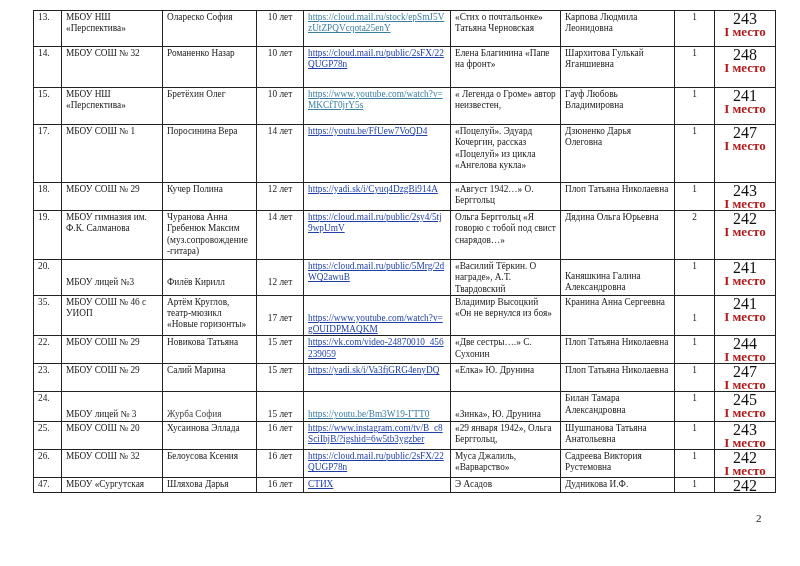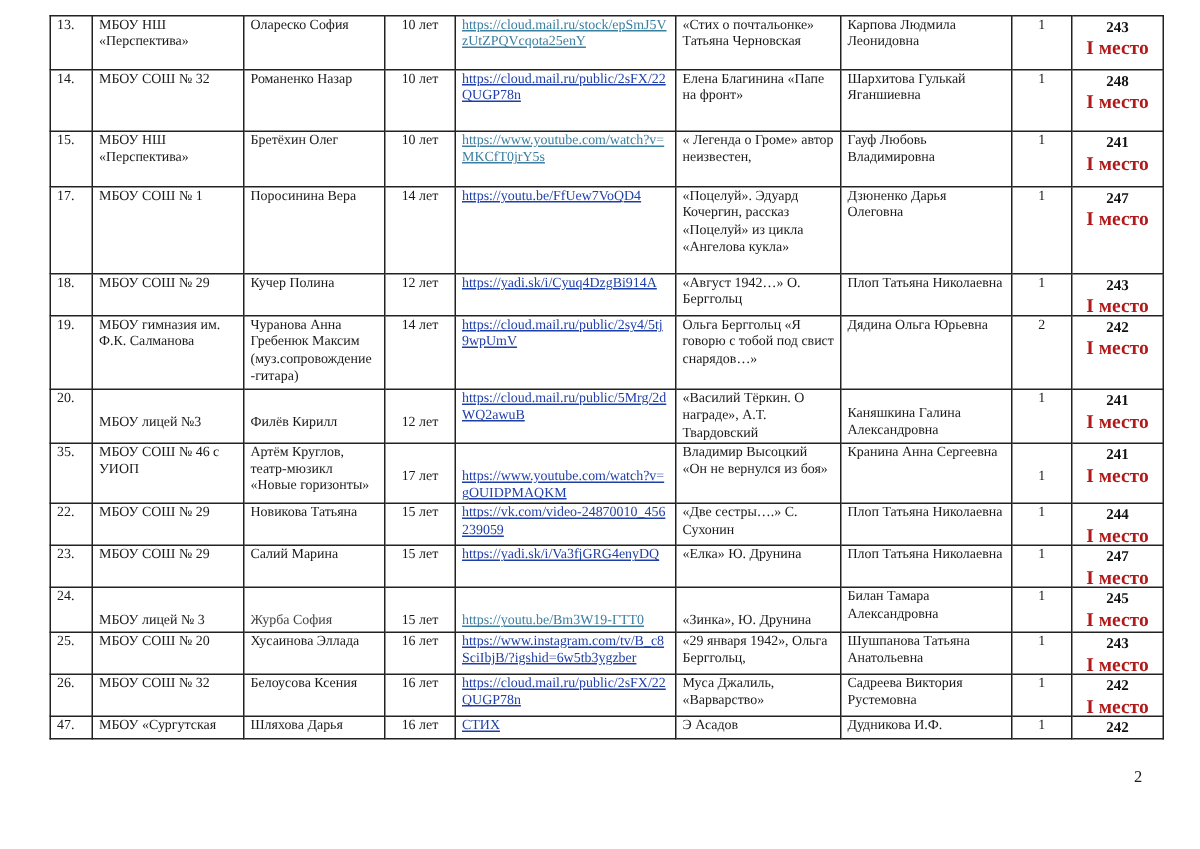--- a/index.html
+++ b/index.html
@@ -6,21 +6,21 @@
   body { width: 800px; height: 566px; position: relative; overflow: hidden;
          font-family: "Liberation Serif", "DejaVu Serif", serif; color: #1a1a1a; }
   table.results { position: absolute; left: 33px; top: 10px; border-collapse: collapse;
                   table-layout: fixed; width: 742px; }
   table.results td { border: 1px solid #222; vertical-align: top; font-size: 9.3px;
                      line-height: 11.3px; padding: 1px 4px 0 4px; overflow: hidden; }
   td.num { padding-left: 4px; margin-left: 24px; }
   td.age { text-align: center; padding-left: 2px; padding-right: 2px; }
   td.cnt { text-align: center; }
   td.score { text-align: center; padding-top: 0; }
-  .score-val { font-weight: bold; font-size: 10px; line-height: 13px; display: block; color: #111; }
+  .score-val { font-weight: normal; font-size: 16px; line-height: 13px; display: block; color: #111; }
   .place { font-weight: bold; font-size: 13px; line-height: 13px; display: block; color: #b01a1a; }
   a.lnk { color: #1f3fa8; text-decoration: underline; word-break: break-all; }
   a.lnk.teal { color: #3a7fa0; font-family: Liberation Serif, serif; }
   .mid { padding-top: 16px; display: block; }
   .mid2 { padding-top: 10px; display: block; }
   .page-number { position: absolute; left: 756px; top: 512px; font-size: 11px; }
 </style>
 </head>
 <body>
 

